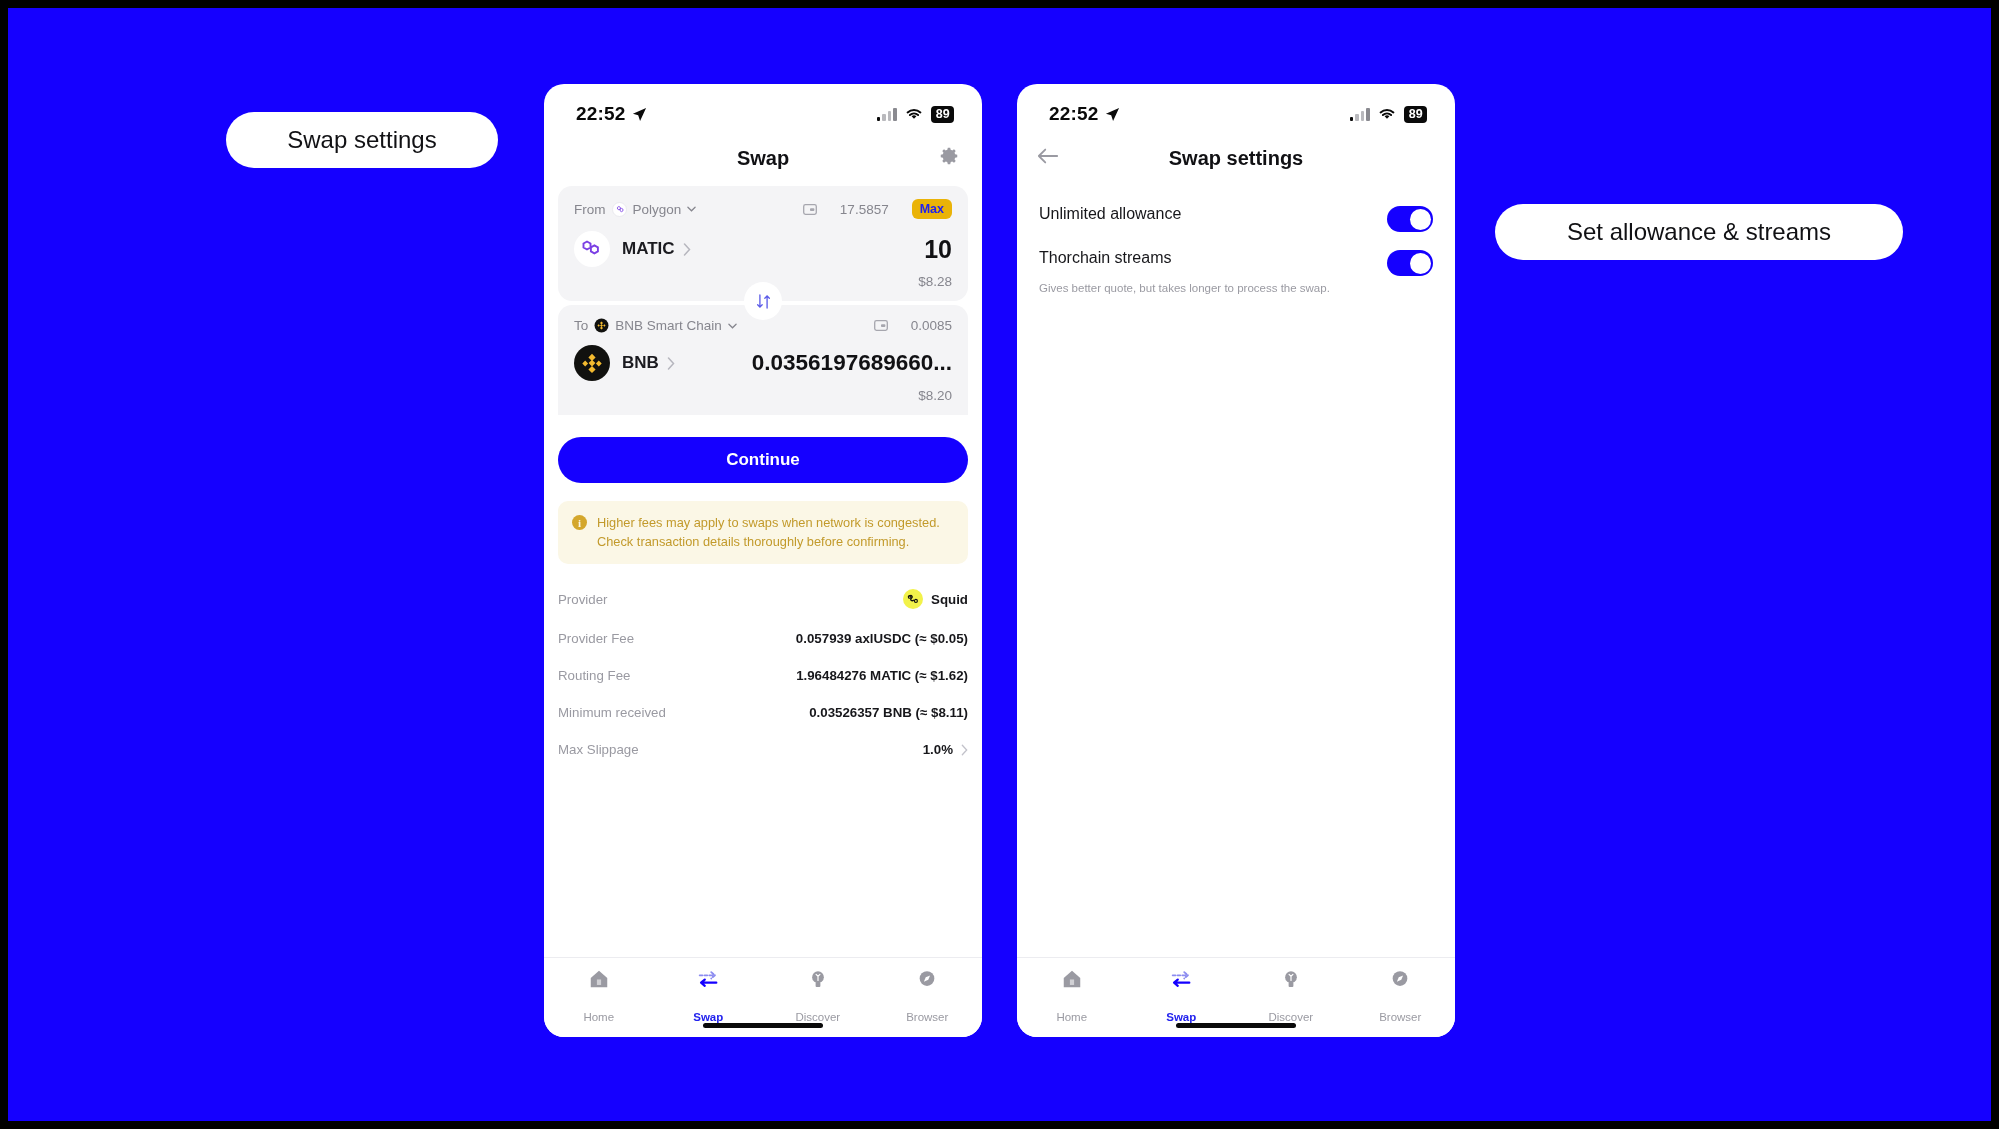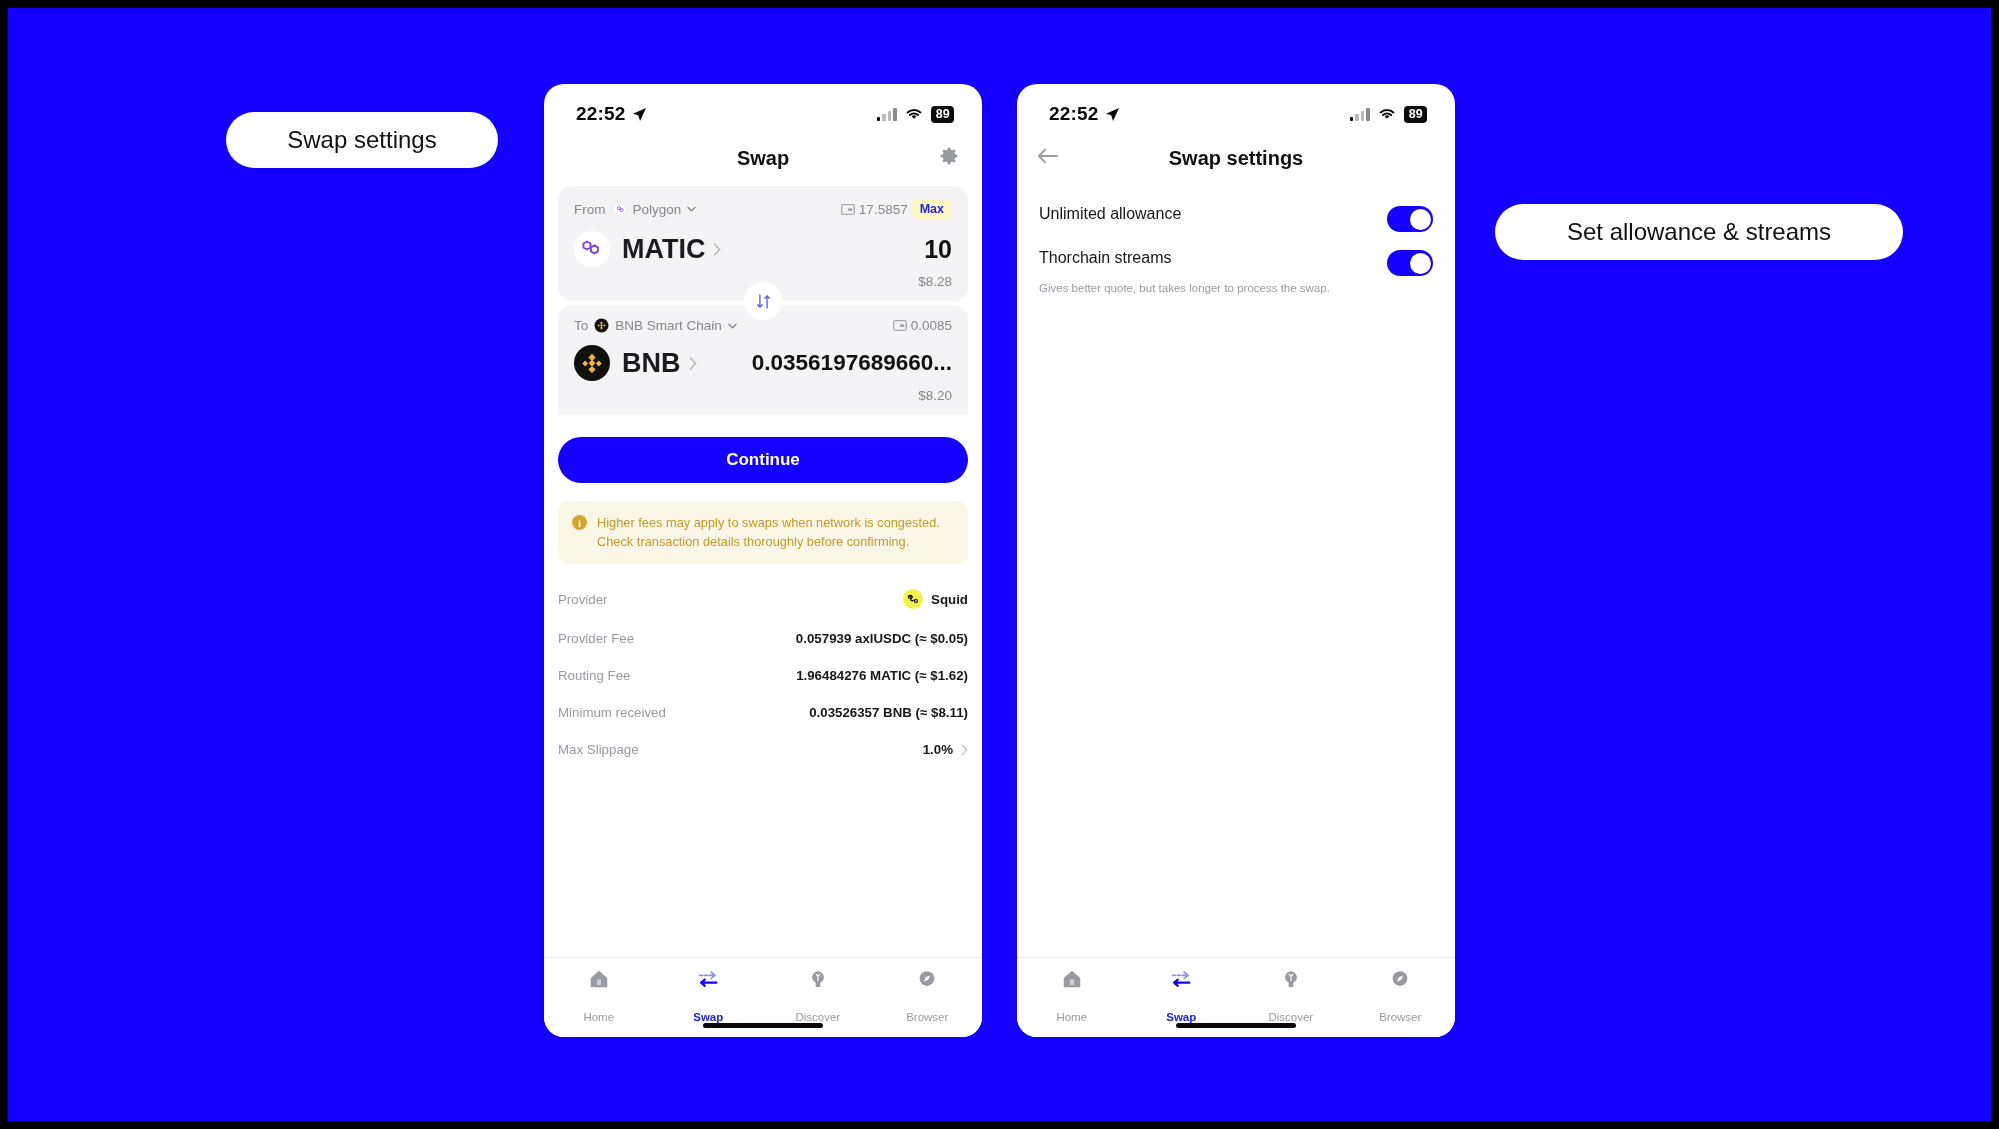--- a/index.html
+++ b/index.html
@@ -63,32 +63,32 @@
     background: #f4f4f6; border-radius: 14px; padding: 13px 16px 12px 16px;
     position: relative;
   }
   .card.to { margin-top: 4px; }
   .card-row-top {
     display: flex; align-items: center; justify-content: space-between;
     font-size: 13.5px; color: #86868e;
   }
   .chain-sel { display: flex; align-items: center; gap: 6px; }
   .chain-name { color: #86868e; font-size: 13.5px; }
-  .bal { display: flex; align-items: center; gap: 4px; font-size: 13.5px; color: #86868e; }
+  .bal { display: flex; align-items: center; gap: 23px; font-size: 13.5px; color: #86868e; }
   .max-btn {
-    background: #fef9c3; color: #2222ee; font-weight: bold; font-size: 12.5px;
+    background: #eab308; color: #2222ee; font-weight: bold; font-size: 12.5px;
     border-radius: 6px; padding: 3px 8px; cursor: pointer;
   }
   .card-row-mid {
     display: flex; align-items: center; justify-content: space-between;
     margin-top: 12px; gap: 8px;
   }
   .tok-left { display: flex; align-items: center; gap: 12px; min-width: 0; }
   .tok-sym {
-    font-size: 27px; font-weight: bold; color: #1b1b20;
+    font-size: 17px; font-weight: bold; color: #1b1b20;
     display: flex; align-items: center; gap: 8px; white-space: nowrap;
   }
   .amount {
     font-size: 25px; font-weight: bold; color: #111114;
     white-space: nowrap; overflow: hidden; text-overflow: clip;
   }
   .amount.small { font-size: 22.5px; }
   .fiat { text-align: right; font-size: 13.5px; color: #86868e; margin-top: 7px; }
 
   .swap-arrows {

